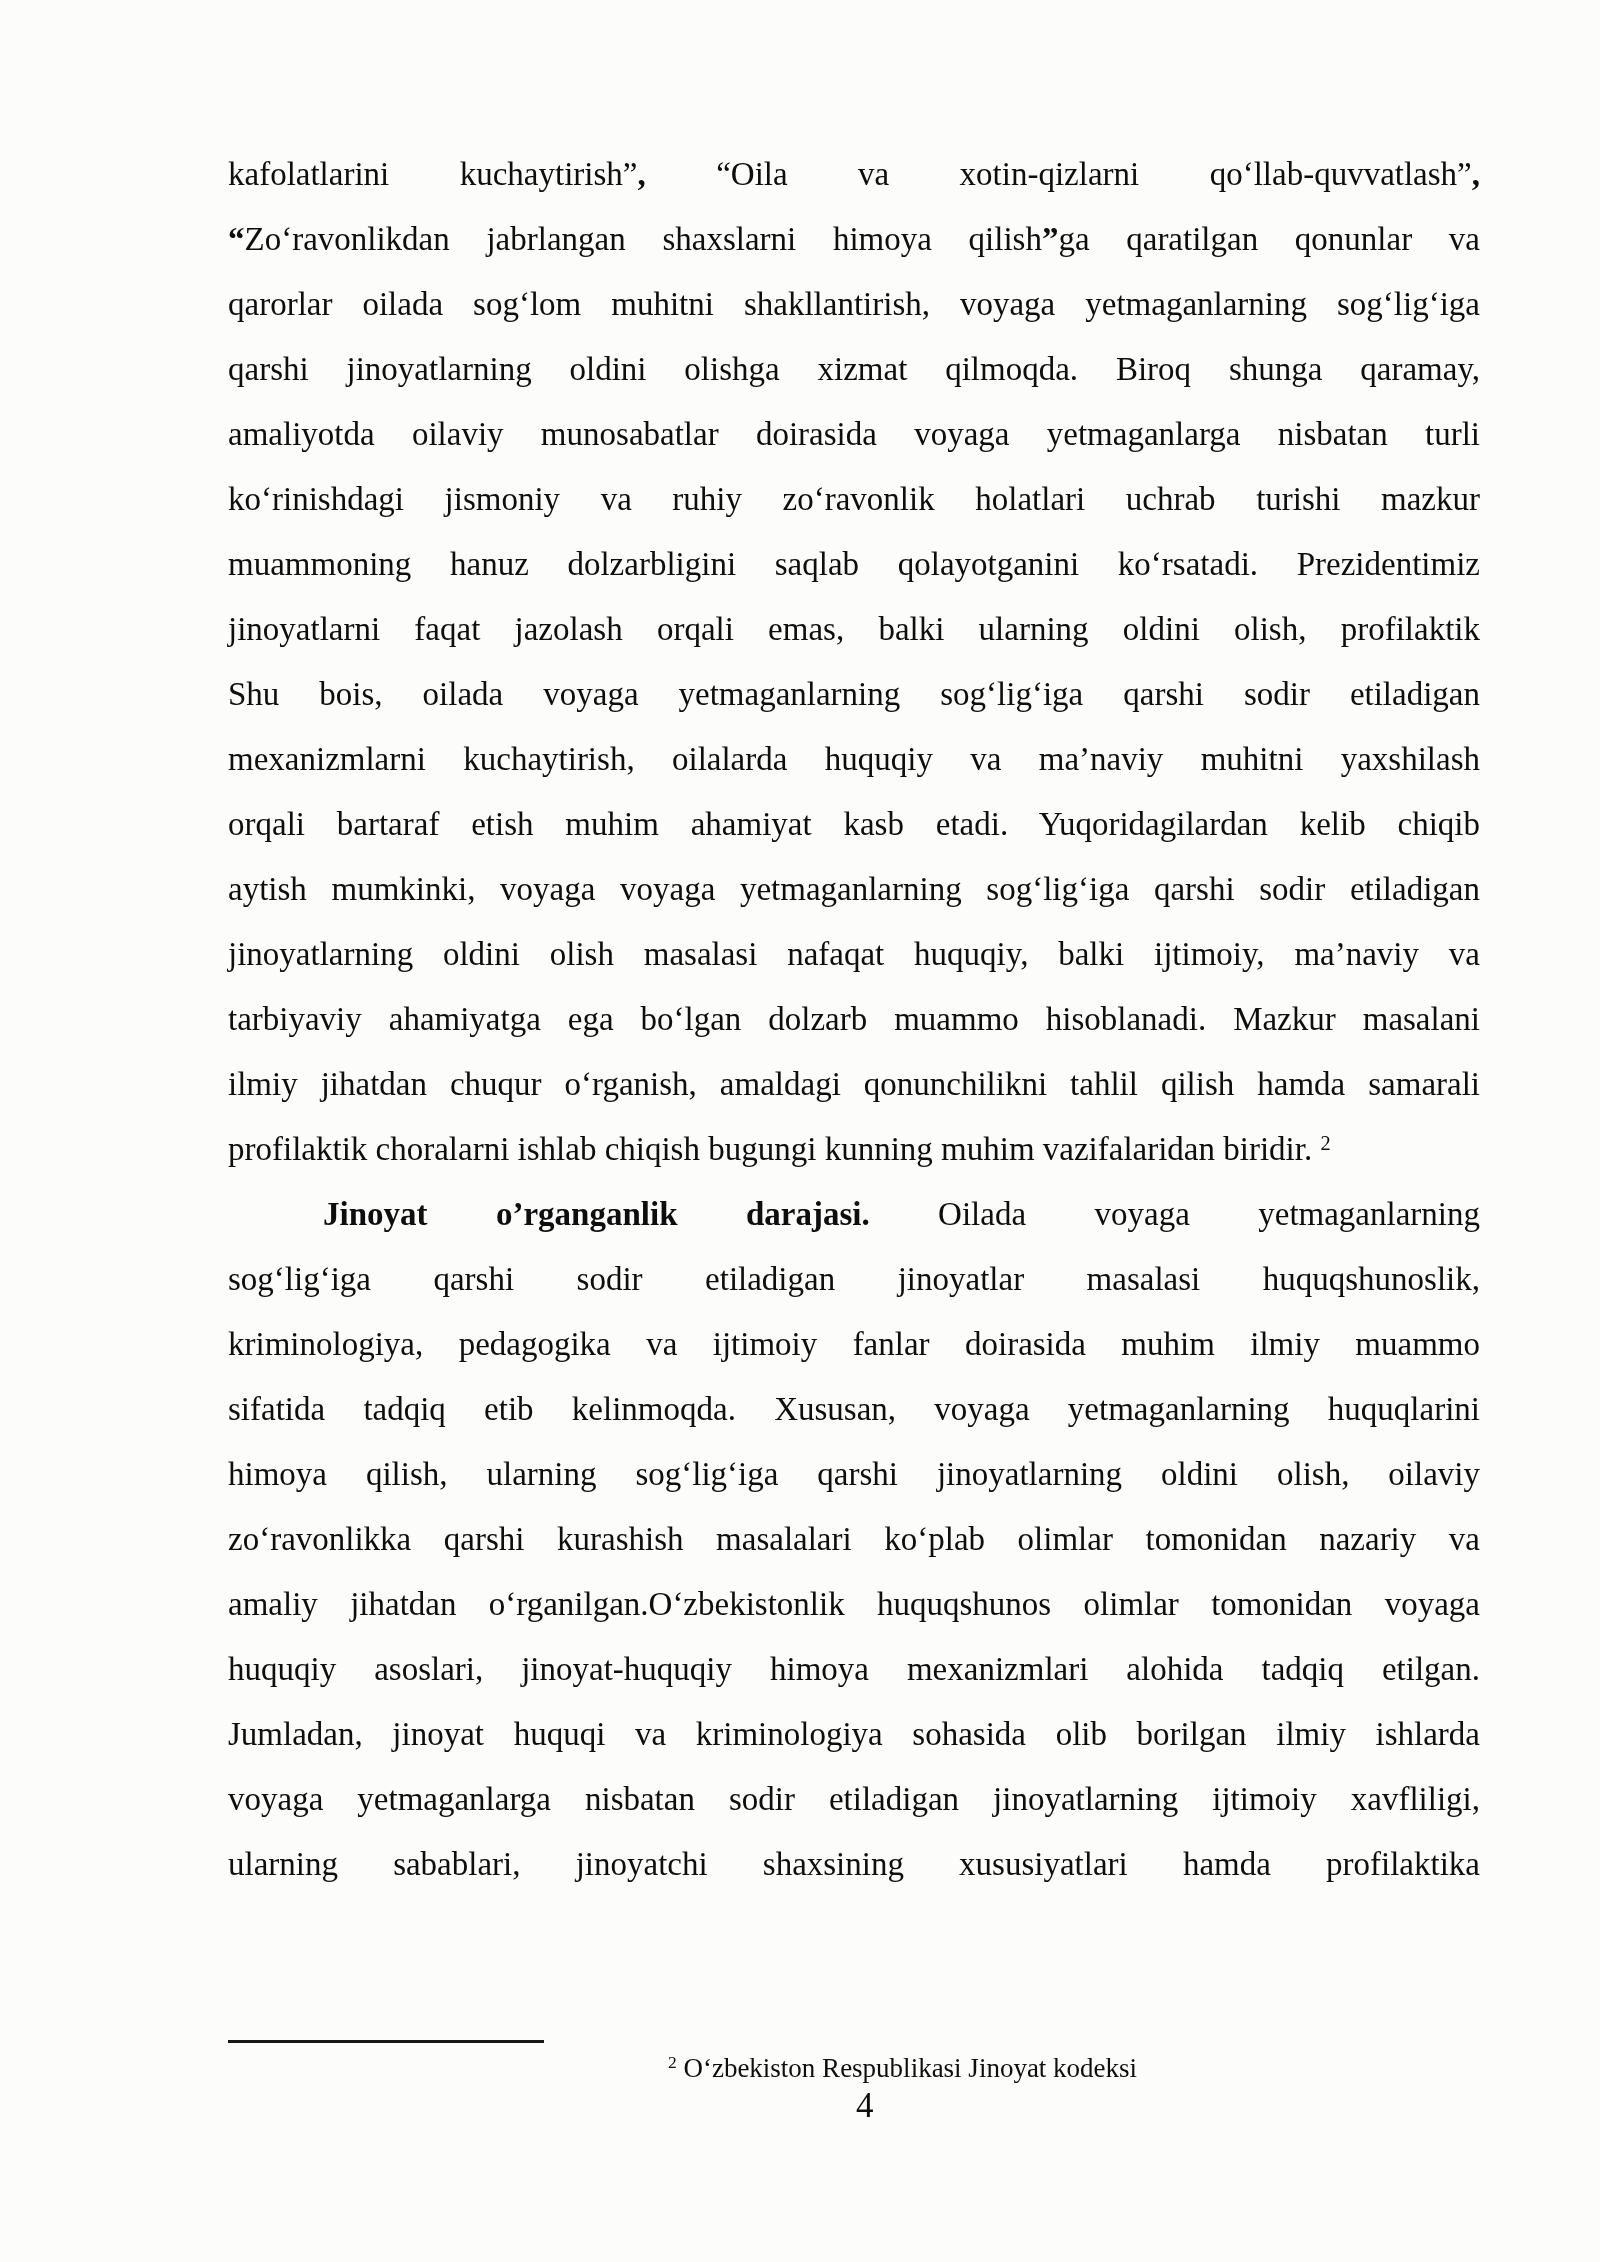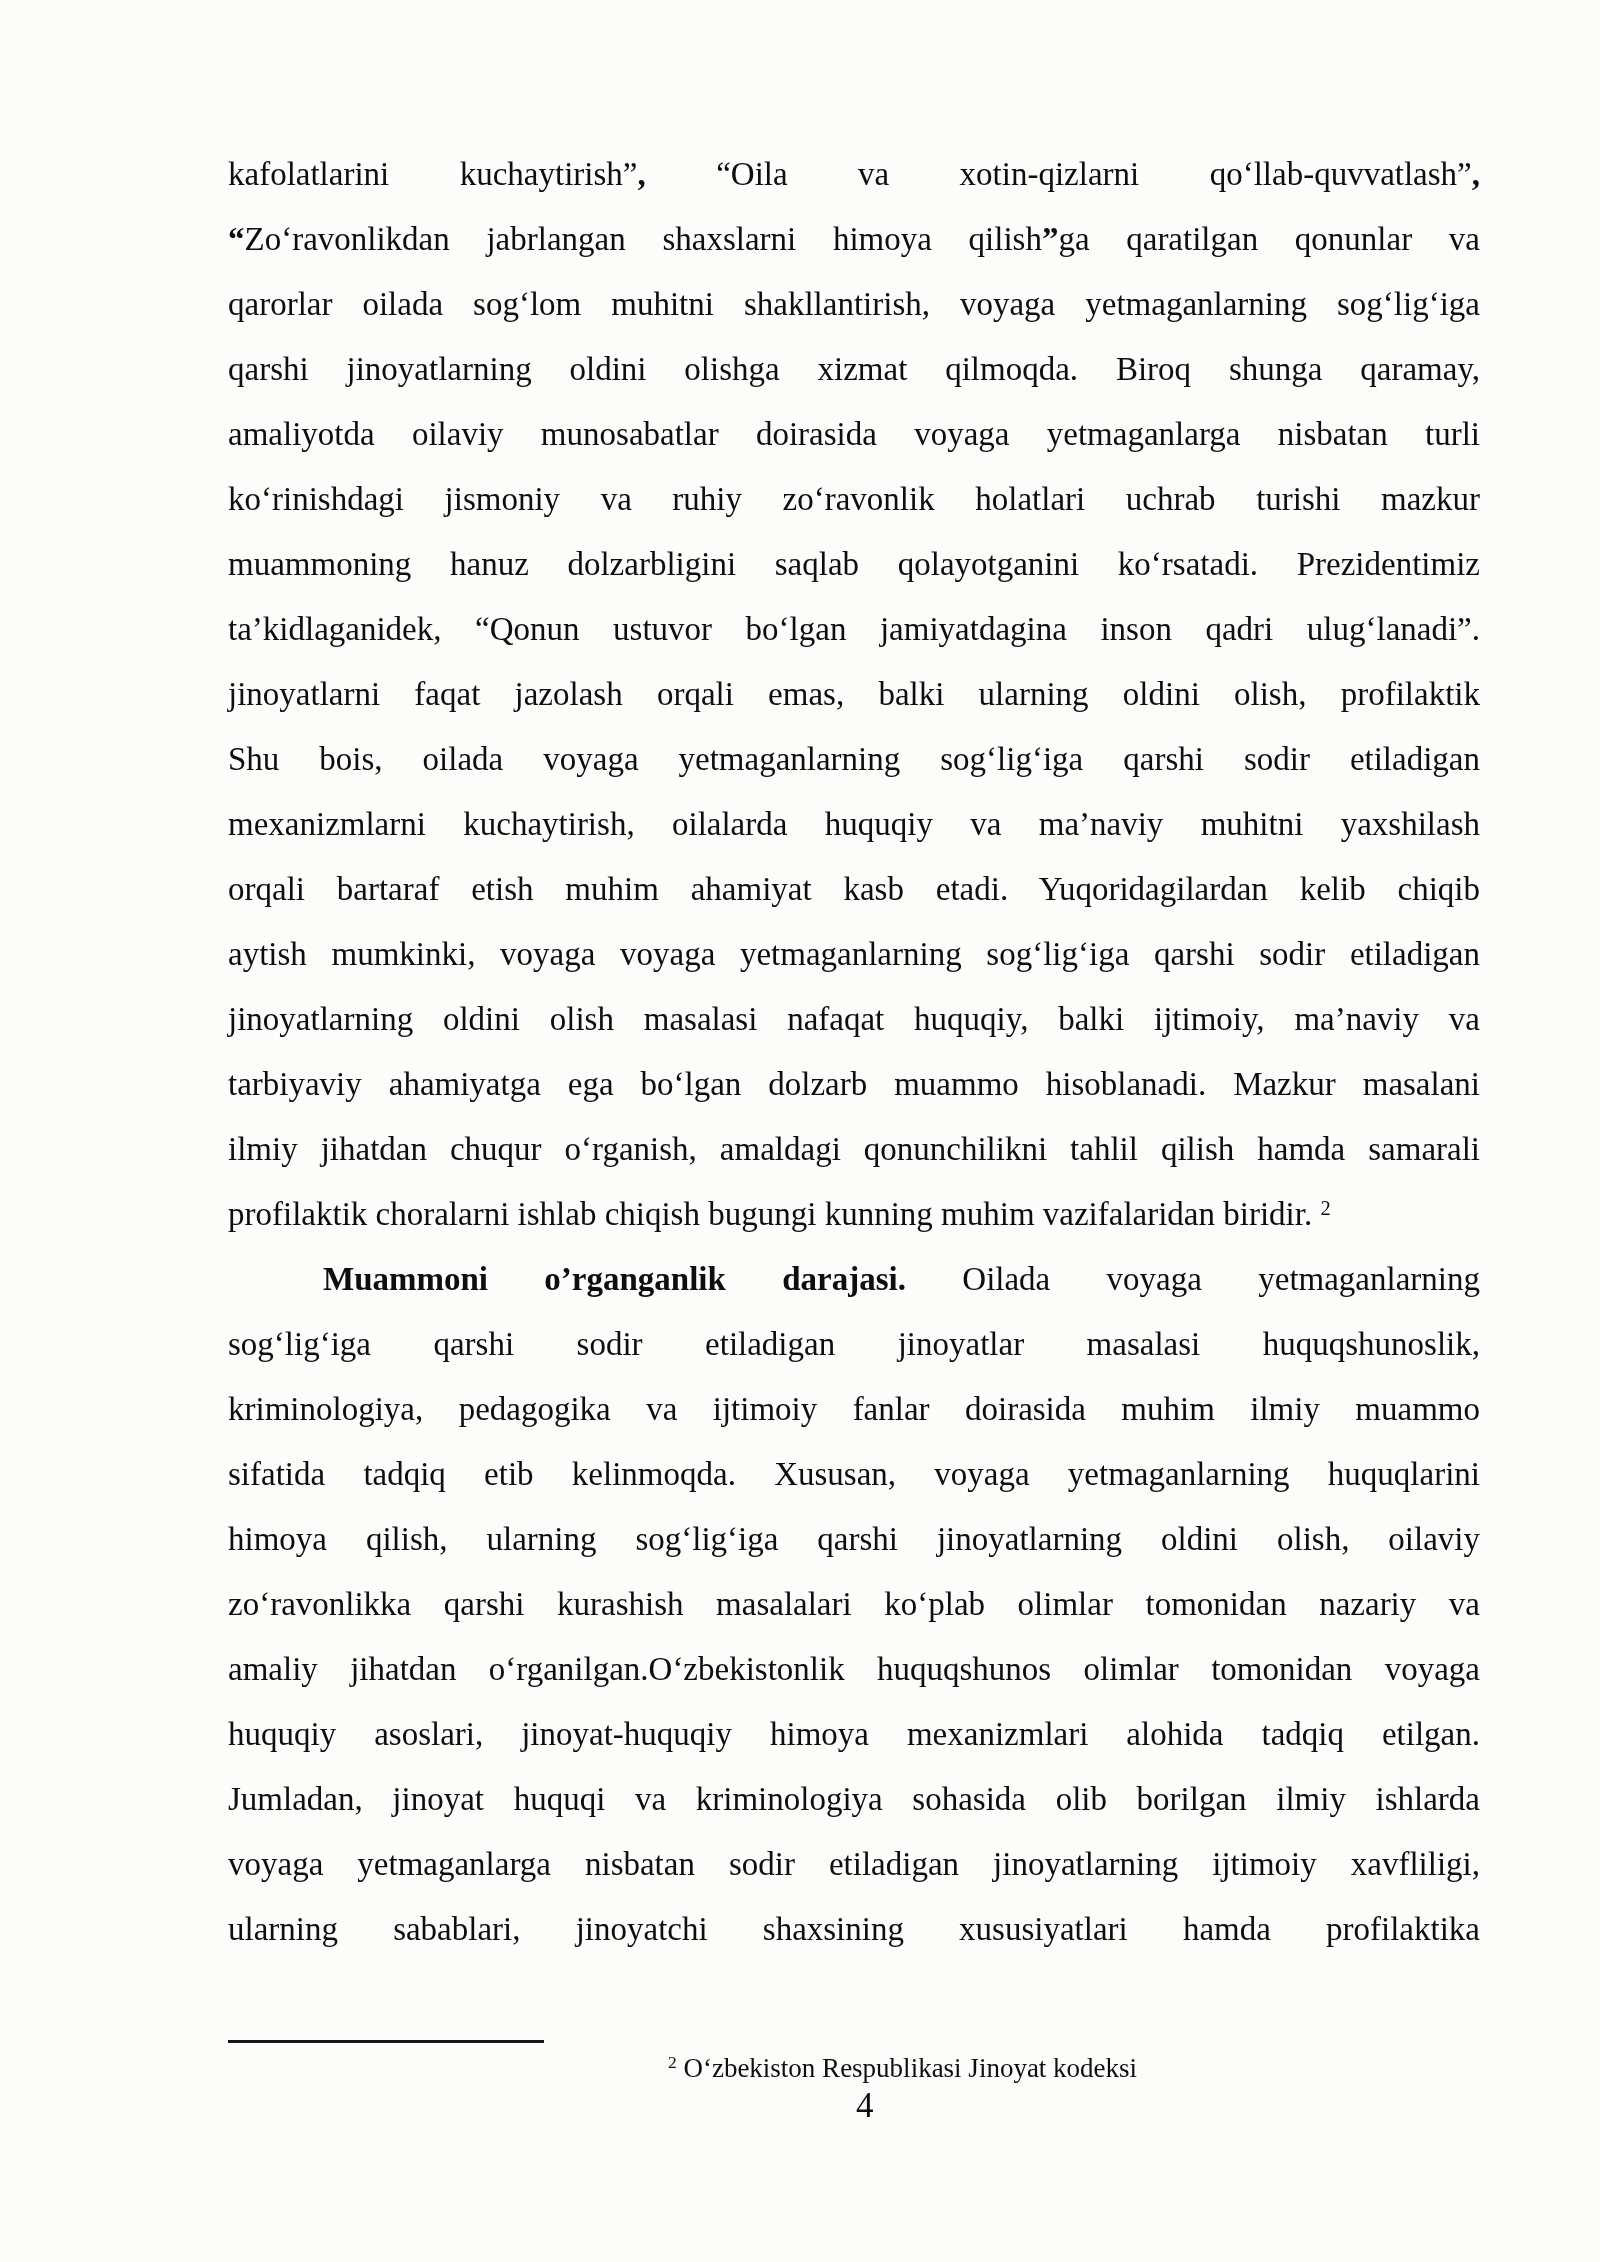--- a/index.html
+++ b/index.html
@@ -75,31 +75,30 @@
 
 <div class="page">
   <div class="text-block">
       <div class="line j"><span class="i">kafolatlarini kuchaytirish”</span><span class="b">, </span><span class="i">“Oila va xotin-qizlarni qo‘llab-quvvatlash”</span><span class="b">,</span></div>
       <div class="line j"><span class="b">“</span><span class="i">Zo‘ravonlikdan jabrlangan shaxslarni himoya qilish</span><span class="b">”</span><span class="r">ga qaratilgan qonunlar va</span></div>
       <div class="line j"><span class="r">qarorlar oilada sog‘lom muhitni shakllantirish, voyaga yetmaganlarning sog‘lig‘iga</span></div>
       <div class="line j"><span class="r">qarshi jinoyatlarning oldini olishga xizmat qilmoqda. Biroq shunga qaramay,</span></div>
       <div class="line j"><span class="r">amaliyotda oilaviy munosabatlar doirasida voyaga yetmaganlarga nisbatan turli</span></div>
       <div class="line j"><span class="r">ko‘rinishdagi jismoniy va ruhiy zo‘ravonlik holatlari uchrab turishi mazkur</span></div>
       <div class="line j"><span class="r">muammoning hanuz dolzarbligini saqlab qolayotganini ko‘rsatadi. Prezidentimiz</span></div>
-      <div class="line j"><span class="r">ta’kidlaganidek, </span><span class="i">“Qonun ustuvor bo‘lgan jamiyatdagina inson qadri ulug‘lanadi”</span><span class="r">.</span></div>
       <div class="line j"><span class="r">jinoyatlarni faqat jazolash orqali emas, balki ularning oldini olish, profilaktik</span></div>
       <div class="line j"><span class="r">Shu bois, oilada voyaga yetmaganlarning sog‘lig‘iga qarshi sodir etiladigan</span></div>
       <div class="line j"><span class="r">mexanizmlarni kuchaytirish, oilalarda huquqiy va ma’naviy muhitni yaxshilash</span></div>
       <div class="line j"><span class="r">orqali bartaraf etish muhim ahamiyat kasb etadi. Yuqoridagilardan kelib chiqib</span></div>
       <div class="line j"><span class="r">aytish mumkinki, voyaga voyaga yetmaganlarning sog‘lig‘iga qarshi sodir etiladigan</span></div>
       <div class="line j"><span class="r">jinoyatlarning oldini olish masalasi nafaqat huquqiy, balki ijtimoiy, ma’naviy va</span></div>
       <div class="line j"><span class="r">tarbiyaviy ahamiyatga ega bo‘lgan dolzarb muammo hisoblanadi. Mazkur masalani</span></div>
       <div class="line j"><span class="r">ilmiy jihatdan chuqur o‘rganish, amaldagi qonunchilikni tahlil qilish hamda samarali</span></div>
       <div class="line"><span class="r">profilaktik choralarni ishlab chiqish bugungi kunning muhim vazifalaridan biridir. </span><span class="sup">2</span></div>
-      <div class="line j ind"><span class="b">Muammoni o’rganganlik darajasi. </span><span class="r">Oilada voyaga yetmaganlarning</span></div>
+      <div class="line j ind"><span class="b">Jinoyat o’rganganlik darajasi. </span><span class="r">Oilada voyaga yetmaganlarning</span></div>
       <div class="line j"><span class="r">sog‘lig‘iga qarshi sodir etiladigan jinoyatlar masalasi huquqshunoslik,</span></div>
       <div class="line j"><span class="r">kriminologiya, pedagogika va ijtimoiy fanlar doirasida muhim ilmiy muammo</span></div>
       <div class="line j"><span class="r">sifatida tadqiq etib kelinmoqda. Xususan, voyaga yetmaganlarning huquqlarini</span></div>
       <div class="line j"><span class="r">himoya qilish, ularning sog‘lig‘iga qarshi jinoyatlarning oldini olish, oilaviy</span></div>
       <div class="line j"><span class="r">zo‘ravonlikka qarshi kurashish masalalari ko‘plab olimlar tomonidan nazariy va</span></div>
       <div class="line j"><span class="r">amaliy jihatdan o‘rganilgan.O‘zbekistonlik huquqshunos olimlar tomonidan voyaga</span></div>
       <div class="line j"><span class="r">huquqiy asoslari, jinoyat-huquqiy himoya mexanizmlari alohida tadqiq etilgan.</span></div>
       <div class="line j"><span class="r">Jumladan, jinoyat huquqi va kriminologiya sohasida olib borilgan ilmiy ishlarda</span></div>
       <div class="line j"><span class="r">voyaga yetmaganlarga nisbatan sodir etiladigan jinoyatlarning ijtimoiy xavfliligi,</span></div>
       <div class="line j"><span class="r">ularning sabablari, jinoyatchi shaxsining xususiyatlari hamda profilaktika</span></div>

